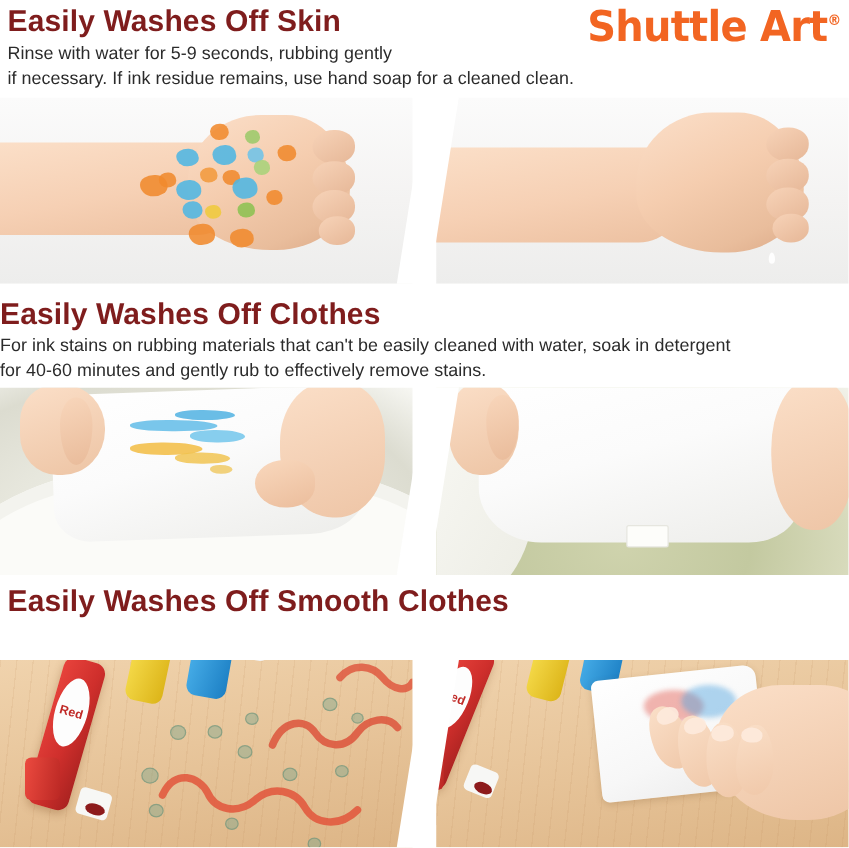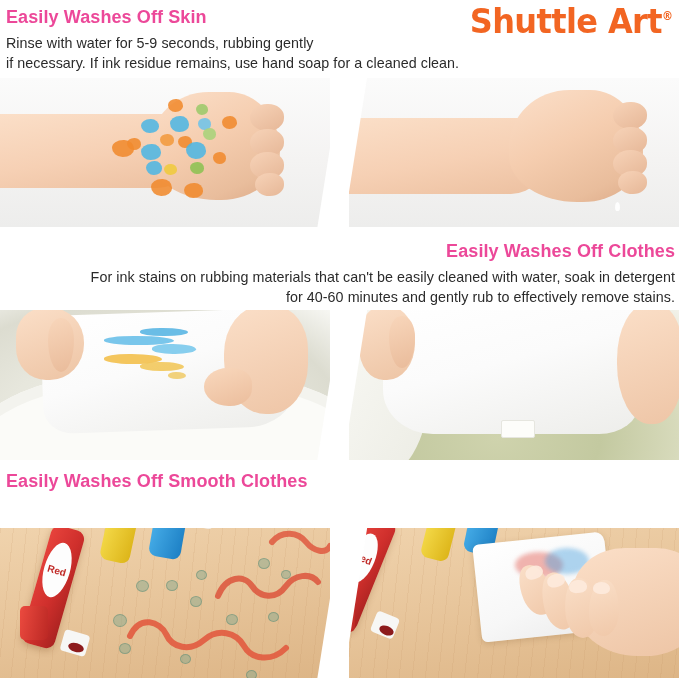--- a/index.html
+++ b/index.html
@@ -7,29 +7,29 @@
     width: 679px; height: 678px;
     background: #ffffff;
     font-family: "Liberation Sans", sans-serif;
     overflow: hidden;
   }
   .page { position: relative; width: 679px; height: 678px; background:#fff; }
 
   
   .section-text { position: absolute; left: 0; width: 679px; }
   .heading {
-    font-size: 18px; font-weight: bold; color: #ec4899;
+    font-size: 24px; font-weight: bold; color: #7f1d1d;
     letter-spacing: .1px; line-height: 23px; white-space: nowrap;
   }
   .body-line {
     font-size: 14.3px; color: #2b2b2b; line-height: 19.5px;
     letter-spacing: .05px; white-space: nowrap;
   }
   .pad-l { padding-left: 6px; }
-  .align-right { text-align: right; padding-right: 4px; }
+  .align-right { padding-right: 4px; }
 
   
   .logo {
     position: absolute; right: 6px; top: 2px;
     font-size: 32px; font-weight: bold; font-style: normal;
     color: #F26522; letter-spacing: -0.6px;
     font-family: "DejaVu Sans", sans-serif;
     transform: scaleY(1.06);
   }
   .logo .tm { font-size: 11px; vertical-align: super; letter-spacing:0; }

